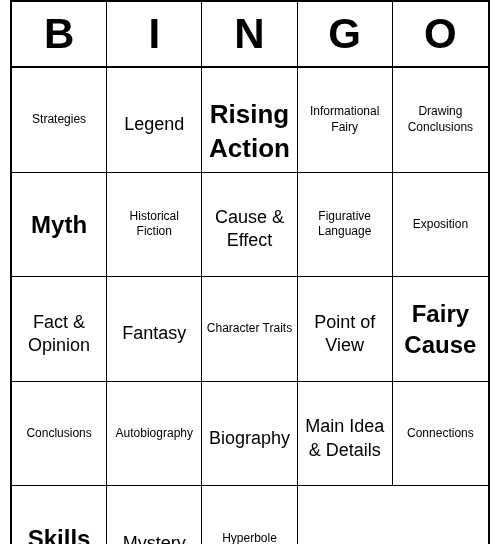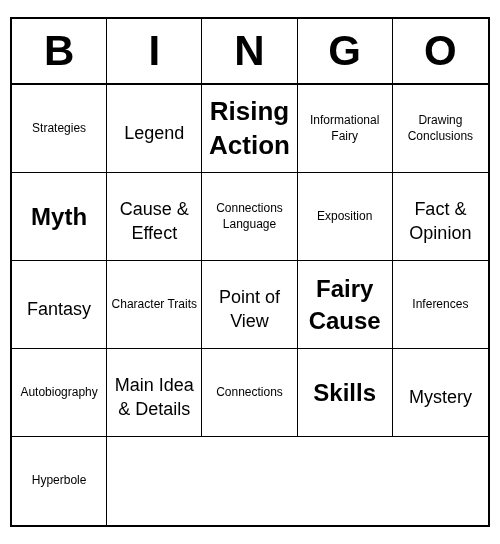--- a/index.html
+++ b/index.html
@@ -54,20 +54,21 @@
       border-bottom: none;
     }
     .cell-text {
       font-size: 12px;
       line-height: 1.3;
       font-weight: normal;
     }
     .cell-text.large {
       font-size: 26px;
       font-weight: bold;
+      margin-top: 24px;
     }
     .cell-text.medium {
       font-size: 18px;
       font-weight: normal;
       margin-top: 10px;
     }
     .cell-text.xlarge {
       font-size: 24px;
       font-weight: bold;
     }
@@ -96,48 +97,54 @@
       <div class="bingo-cell">
         <span class="cell-text">Informational Fairy</span>
       </div>
       <div class="bingo-cell">
         <span class="cell-text">Drawing Conclusions</span>
       </div>
       <div class="bingo-cell">
         <span class="cell-text xlarge">Myth</span>
       </div>
       <div class="bingo-cell">
+        <span class="cell-text">Historical Fiction</span>
+      </div>
+      <div class="bingo-cell">
         <span class="cell-text medium">Cause &amp; Effect</span>
       </div>
       <div class="bingo-cell">
-        <span class="cell-text">Connections Language</span>
+        <span class="cell-text">Figurative Language</span>
       </div>
       <div class="bingo-cell">
         <span class="cell-text">Exposition</span>
       </div>
       <div class="bingo-cell">
         <span class="cell-text medium">Fact &amp; Opinion</span>
       </div>
       <div class="bingo-cell">
         <span class="cell-text medium">Fantasy</span>
       </div>
       <div class="bingo-cell">
         <span class="cell-text">Character Traits</span>
       </div>
       <div class="bingo-cell">
         <span class="cell-text medium">Point of View</span>
       </div>
       <div class="bingo-cell">
         <span class="cell-text xlarge">Fairy Cause</span>
       </div>
       <div class="bingo-cell">
-        <span class="cell-text">Inferences</span>
+        <span class="cell-text">Conclusions</span>
       </div>
       <div class="bingo-cell">
         <span class="cell-text">Autobiography</span>
+      </div>
+      <div class="bingo-cell">
+        <span class="cell-text medium">Biography</span>
       </div>
       <div class="bingo-cell">
         <span class="cell-text medium">Main Idea &amp; Details</span>
       </div>
       <div class="bingo-cell">
         <span class="cell-text">Connections</span>
       </div>
       <div class="bingo-cell">
         <span class="cell-text xlarge">Skills</span>
       </div>

